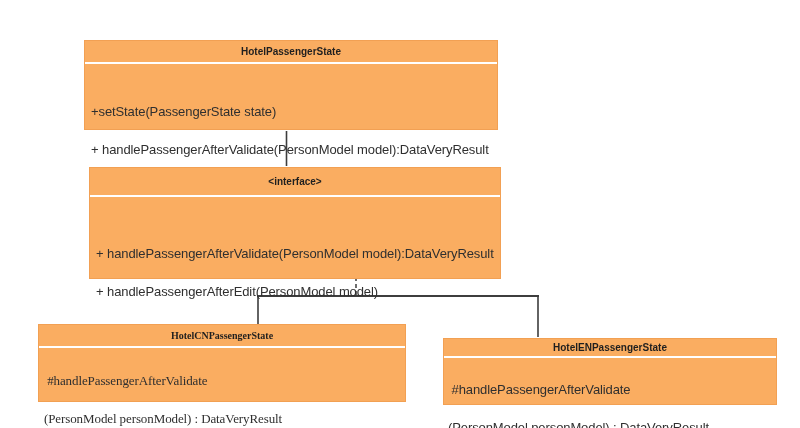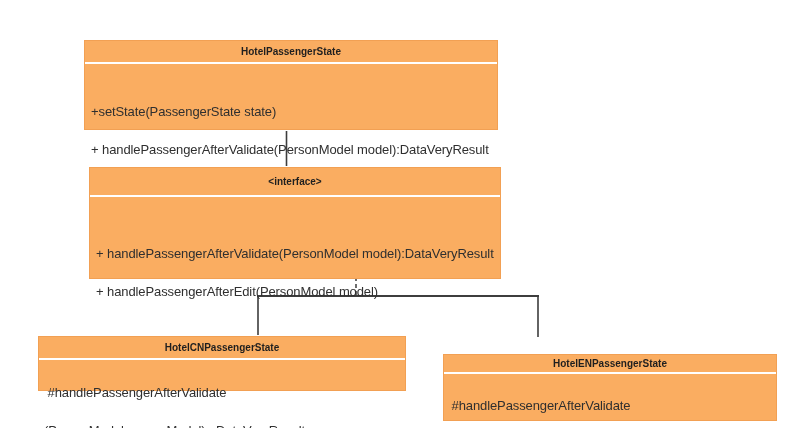--- a/index.html
+++ b/index.html
@@ -64,32 +64,32 @@
   <div class="uml-class" style="left:81px;top:167px;width:412px;height:112px;margin-left:8px;">
     <div class="uml-title" style="height:27px;">
       <div class="line">&lt;interface&gt;</div>
     </div>
     <div class="uml-body" style="padding:26px 4px 0 6px;">
       <div>+ handlePassengerAfterValidate(PersonModel model):DataVeryResult</div>
       <div>+ handlePassengerAfterEdit(PersonModel model)</div>
     </div>
   </div>
 
-  <div class="uml-class" style="left:38px;top:336px;width:368px;height:55px;">
+  <div class="uml-class" style="left:38px;top:324px;width:368px;height:78px;font-family:Liberation Serif, serif;">
     <div class="uml-title" style="height:21px;">
       <div class="line">HotelCNPassengerState</div>
     </div>
     <div class="uml-body" style="padding:2px 3px 0 5px;">
       <div> #handlePassengerAfterValidate</div>
       <div>(PersonModel personModel) : DataVeryResult</div>
       
     </div>
   </div>
 
-  <div class="uml-class" style="left:443px;top:338px;width:334px;height:67px;margin-top:16px;">
+  <div class="uml-class" style="left:443px;top:338px;width:334px;height:67px;">
     <div class="uml-title" style="height:17px;">
       <div class="line">HotelENPassengerState</div>
     </div>
     <div class="uml-body" style="padding:1px 2px 0 4px;">
       <div> #handlePassengerAfterValidate</div>
       <div>(PersonModel personModel) : DataVeryResult</div>
       
       
     </div>
   </div>

